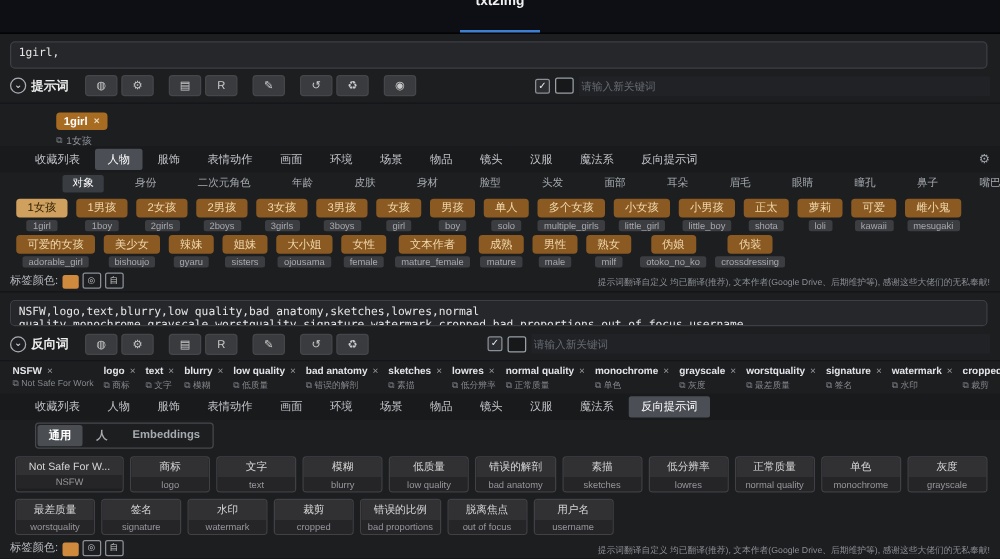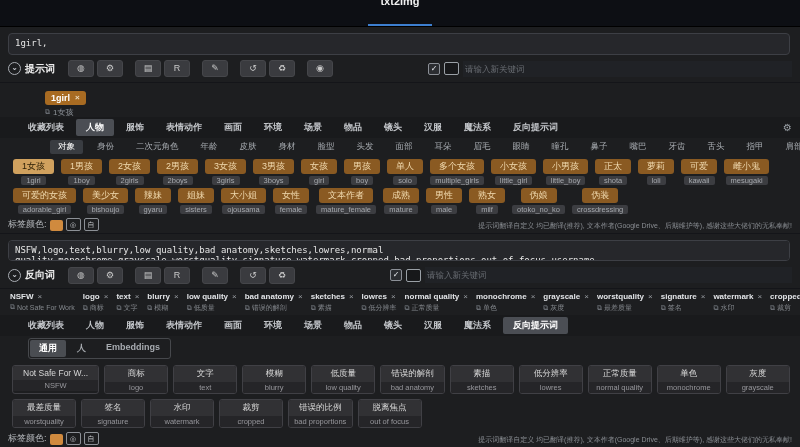--- a/index.html
+++ b/index.html
@@ -32,26 +32,26 @@
   
   .chips-row{padding:4px 8px 2px 45px;height:28px;flex:none;}
   .sel-chip{display:inline-block;}
   .sel-chip-top{background:#a86b22;color:#fff;font-size:9px;font-weight:bold;padding:2px 6px;border-radius:3px;display:inline-flex;gap:5px;align-items:center;}
   .sel-chip-x{color:#ecdcc0;font-size:8px;cursor:pointer;}
   .sel-chip-tr{font-size:8px;color:#8d9298;margin-top:2px;display:flex;align-items:center;gap:3px;}
   .tr-icon{font-size:7px;color:#7e838a;}
 
   
   .cat-tabs{display:flex;gap:2px;padding:2px 8px 2px 18px;background:#191a1c;align-items:center;flex:none;}
-  .cat-tab{font-size:9px;font-weight:bold;color:#c2c5c9;padding:2px 10px;border-radius:2px;cursor:pointer;white-space:nowrap;}
+  .cat-tab{font-size:9px;font-weight:normal;color:#c2c5c9;padding:2px 10px;border-radius:2px;cursor:pointer;white-space:nowrap;}
   .cat-tab.active{background:#4b4e54;color:#fff;}
   .cat-gear{order:99;margin-left:auto;color:#9aa0a6;font-size:10px;cursor:pointer;}
 
   
-  .subcat-tabs{display:flex;gap:6px;padding:2px 8px 2px 50px;align-items:center;flex:none;}
+  .subcat-tabs{display:flex;gap:17px;padding:2px 8px 2px 50px;align-items:center;flex:none;}
   .subcat-tab{font-size:8.5px;color:#a7abb0;padding:1px 8px;border-radius:2px;cursor:pointer;white-space:nowrap;}
   .subcat-tab.active{color:#fff;background:#393c41;}
   .subcat-group{display:inline-flex;border:1px solid #46484c;border-radius:3px;padding:1px;gap:2px;margin-left:12px;}
   .subcat-group .subcat-tab{font-size:9px;font-weight:bold;padding:2px 9px;}
   .subcat-group .subcat-tab.active{background:#4a4d52;}
 
   
   .tag-grid{display:flex;flex-wrap:wrap;column-gap:7px;row-gap:3px;padding:3px 8px 2px 13px;flex:none;}
   .tag{display:inline-flex;flex-direction:column;align-items:center;cursor:pointer;}
   .tag-zh{background:var(--accent-chip-bg,#8a5a22);color:var(--accent-chip-text,#f0d9ae);font-size:9px;padding:1px 9px;border-radius:3px;white-space:nowrap;}
@@ -689,20 +689,24 @@
         <span class="cell">
           <span class="cell-zh">错误的比例</span>
           <span class="cell-en">bad proportions</span>
         </span>
 
         <span class="cell">
           <span class="cell-zh">脱离焦点</span>
           <span class="cell-en">out of focus</span>
         </span>
 
+        <span class="cell">
+          <span class="cell-zh">用户名</span>
+          <span class="cell-en">username</span>
+        </span>
       </div>
   </div>
 
   <div class="color-row" style="border-bottom:none;">
     <span class="color-label">标签颜色:</span>
     <span class="swatch"></span>
     <span style="display:flex;gap:3px;">
 
         <span class="btn-outline">◎</span>
 

